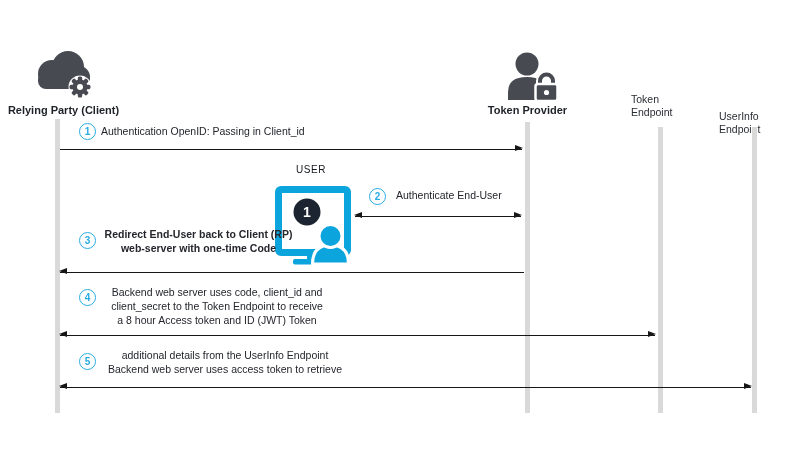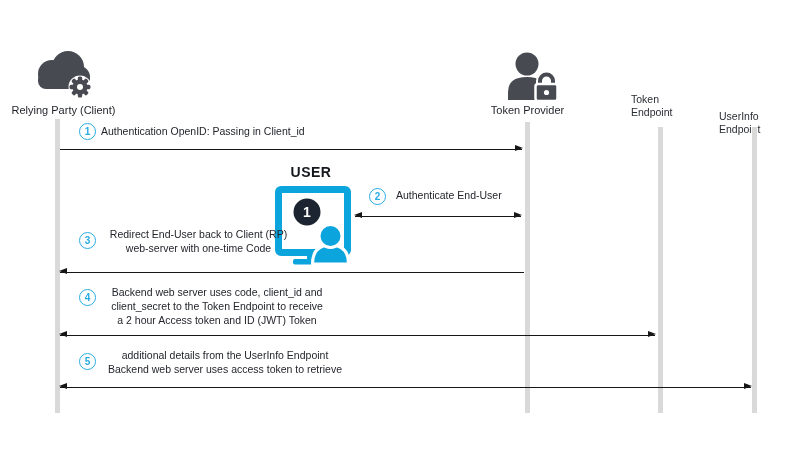--- a/index.html
+++ b/index.html
@@ -1,20 +1,20 @@
 <!DOCTYPE html>
 <html><head>
 <meta charset="utf-8">
 <style>
   html,body{margin:0;padding:0;background:#fff;}
   .page{position:relative;width:800px;height:467px;background:#ffffff;overflow:hidden;
         font-family:"Liberation Sans", sans-serif;color:#22252b;}
 
   
-  .actor-label{position:absolute;font-weight:normal;font-size:11px;color:#1e2127;text-align:center;line-height:13px;}
+  .actor-label{position:absolute;font-weight:bold;font-size:11px;color:#1e2127;text-align:center;line-height:13px;}
   .endpoint-label{position:absolute;font-size:10.5px;color:#2a2d33;text-align:left;line-height:13px;font-weight:normal;}
 
   
   .lifeline{position:absolute;width:5px;background:#d9d9d9;}
   .ll-rp{left:55px;top:119px;height:294px;}
   .ll-op{left:525px;top:122px;height:291px;}
   .ll-te{left:658px;top:127px;height:286px;}
   .ll-ue{left:752px;top:127px;height:286px;}
 
   
@@ -31,21 +31,21 @@
 
   
   .badge{position:absolute;width:15px;height:15px;border:1.6px solid #29abe2;border-radius:50%;
     background:#fff;color:#29abe2;font-size:10px;font-weight:bold;line-height:15px;text-align:center;z-index:4;}
 
   
   .step-text{position:absolute;font-size:10.5px;line-height:13.8px;color:#24262c;z-index:4;}
   .step-text.center{text-align:center;}
 
   .user-label{position:absolute;left:281px;top:164px;width:60px;text-align:center;
-    font-size:14px;font-weight:bold;letter-spacing:0.5px;color:#14171c;}
+    font-size:10px;font-weight:normal;letter-spacing:0.5px;color:#14171c;}
 
   .icon-svg{position:absolute;z-index:2;}
 </style>
 </head>
 <body>
 
 <div class="page">
 
   <svg class="icon-svg" style="left:28px;top:48px;width:72px;height:52px;" viewBox="0 0 72 52">
     <g fill="#474a51">
@@ -115,30 +115,30 @@
   <div class="step-text" style="left:101px;top:125px;">
     <div>Authentication OpenID: Passing in Client_id</div>
   </div>
 
   <div class="badge" style="left:369px;top:188px;">2</div>
   <div class="step-text" style="left:396px;top:189px;">
     <div>Authenticate End-User</div>
   </div>
 
   <div class="badge" style="left:79px;top:232px;">3</div>
-  <div class="step-text center" style="left:101px;top:228px;width:195px;">
+  <div class="step-text center" style="left:101px;top:228px;width:195px;font-weight:bold;">
     <div>Redirect End-User back to Client (RP)</div>
     <div>web-server with one-time Code</div>
   </div>
 
   <div class="badge" style="left:79px;top:289px;">4</div>
   <div class="step-text center" style="left:101px;top:286px;width:232px;">
     <div>Backend web server uses code, client_id and</div>
     <div>client_secret to the Token Endpoint to receive</div>
-    <div>a 2 hour Access token and ID (JWT) Token</div>
+    <div>a 8 hour Access token and ID (JWT) Token</div>
   </div>
 
   <div class="badge" style="left:79px;top:353px;">5</div>
   <div class="step-text center" style="left:101px;top:349px;width:248px;">
     <div>additional details from the UserInfo Endpoint</div>
     <div>Backend web server uses access token to retrieve</div>
   </div>
 
 </div>
 

